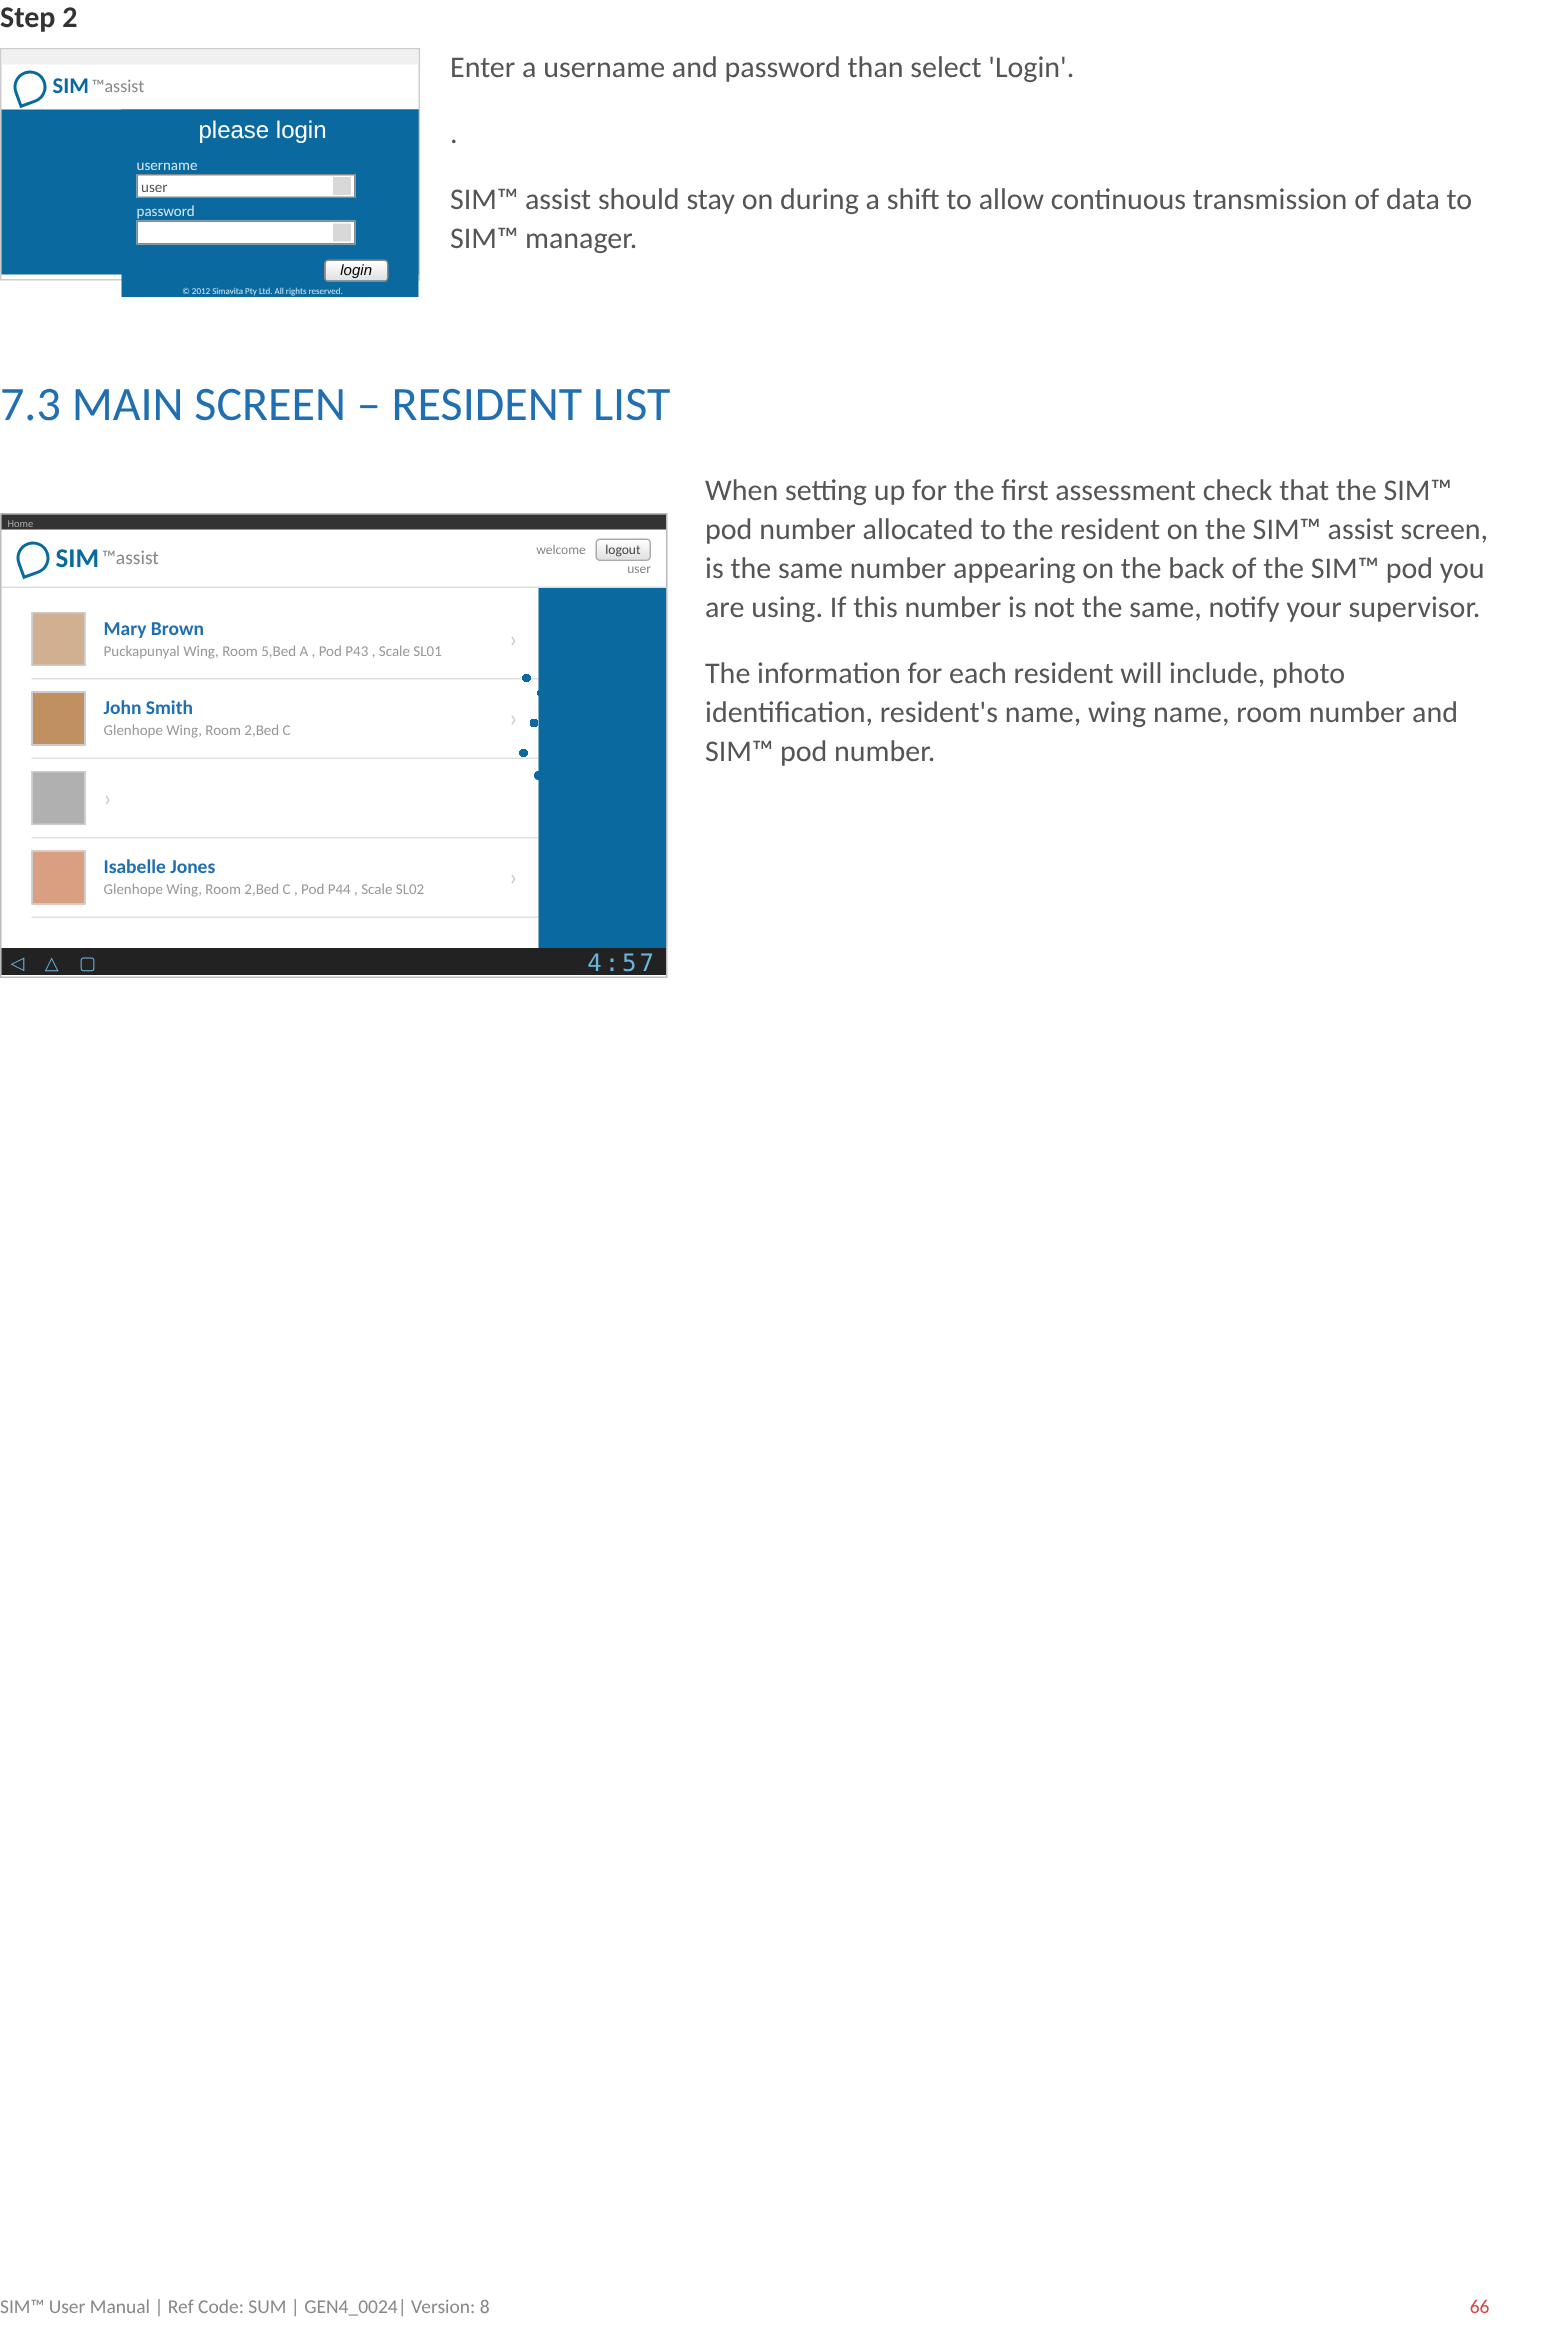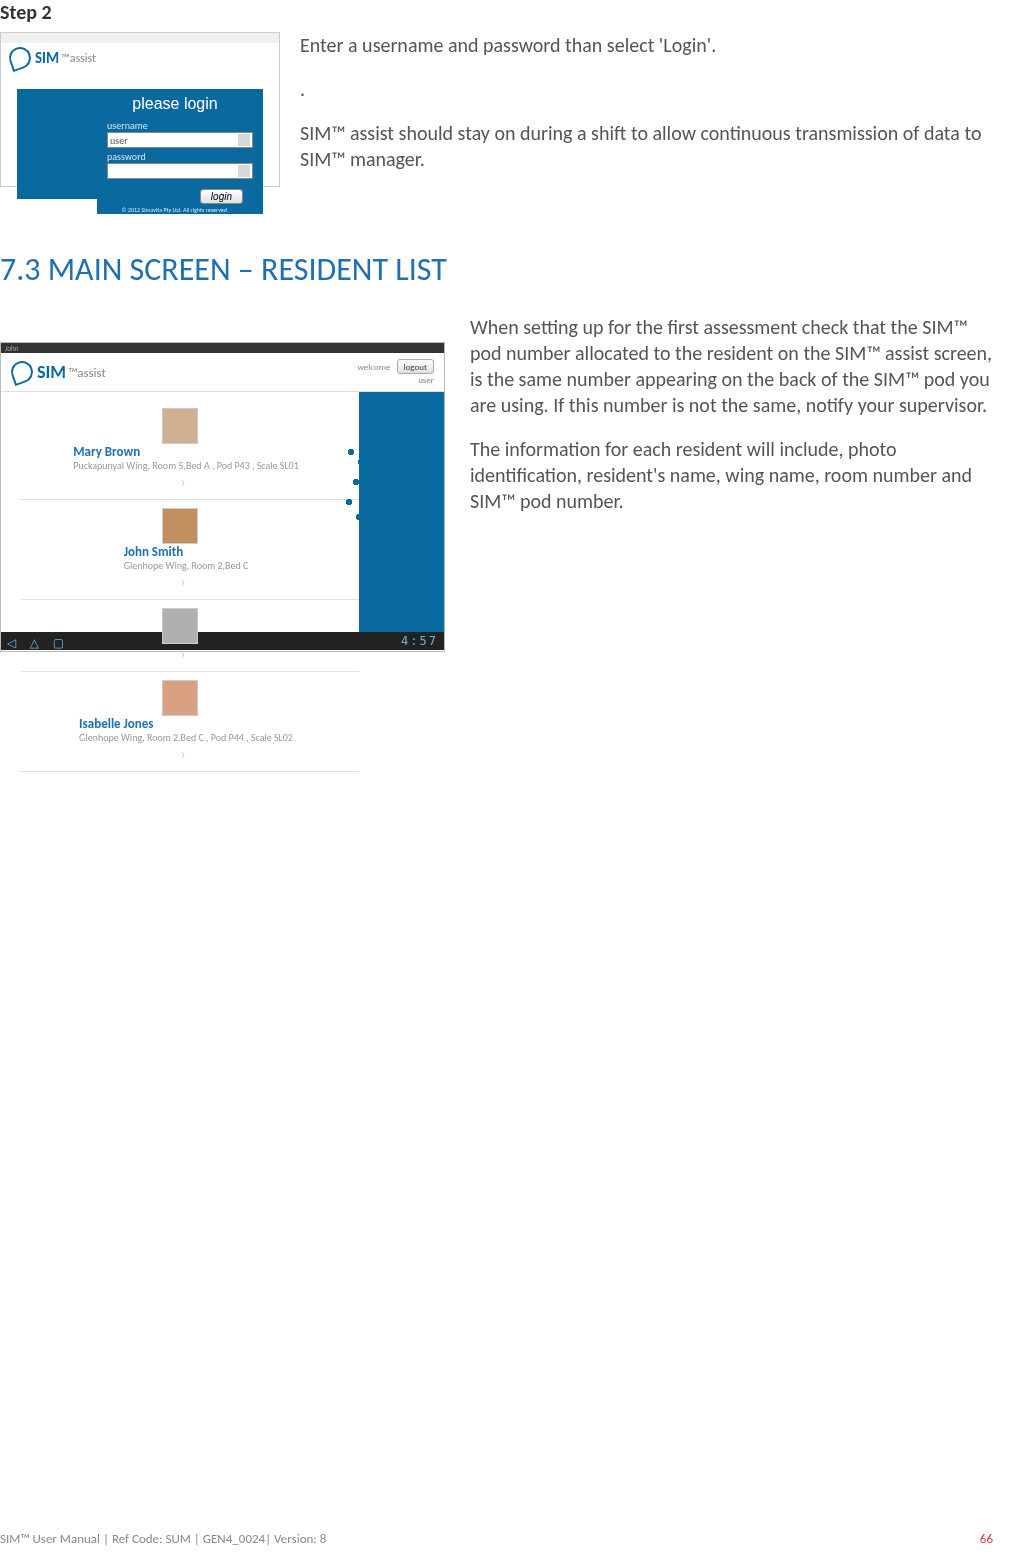--- a/index.html
+++ b/index.html
@@ -60,21 +60,21 @@
     color: #0a6aa0;
     font-weight: bold;
   }
   .login-logo-sub {
     font-size: 12px;
     color: #888;
     margin-left: 2px;
   }
   .login-panel {
     background: #0a6aa0;
-    margin: 16px;
+    margin: 0;
     height: 110px;
     position: relative;
   }
   .login-panel-inner {
     margin-left: 80px;
     padding: 4px 20px 0 10px;
     background: #0a6aa0;
   }
   .please-login {
     color: #fff;
@@ -220,21 +220,20 @@
   .resident-list {
     flex: 1;
     padding: 8px 0 0 20px;
   }
   .resident-item {
     display: flex;
     align-items: center;
     border-bottom: 1px solid #e0e0e0;
     padding: 8px 8px 8px 0;
     position: relative;
-    flex-direction: column;
   }
   .resident-avatar {
     width: 34px;
     height: 34px;
     background: #d0b090;
     border: 1px solid #ccc;
     margin-right: 12px;
     display: inline-block;
   }
   .resident-avatar.a2 { background: #c09060; }
@@ -286,21 +285,21 @@
     align-items: center;
     padding: 0 6px;
   }
   .nav-left span {
     color: #6ab4e0;
     font-size: 12px;
     margin-right: 10px;
   }
   .nav-time {
     color: #6ab4e0;
-    font-size: 12px;
+    font-size: 16px;
     font-family: monospace;
     letter-spacing: 2px;
   }
   
   .footer {
     position: absolute;
     bottom: 18px;
     left: 0;
     right: 40px;
     display: flex;
@@ -355,21 +354,21 @@
       <p>SIM™ assist should stay on during a shift to allow continuous transmission of data to SIM™ manager.</p>
     </div>
   </div>
 
   <div class="section-heading">7.3 MAIN SCREEN – RESIDENT LIST</div>
 
   <div class="main-row">
 
     <div class="resident-shot">
       <div class="tablet-statusbar">
-        <span class="tablet-status-item">John</span>
+        <span class="tablet-status-item">Home</span>
         <span class="tablet-status-item"></span>
       </div>
       <div class="resident-header">
         <div class="resident-logo">
           <span class="resident-logo-icon"></span>
           <span class="resident-logo-text">SIM</span>
           <span class="resident-logo-sub">™assist</span>
         </div>
         <div class="header-right">
           <div>

